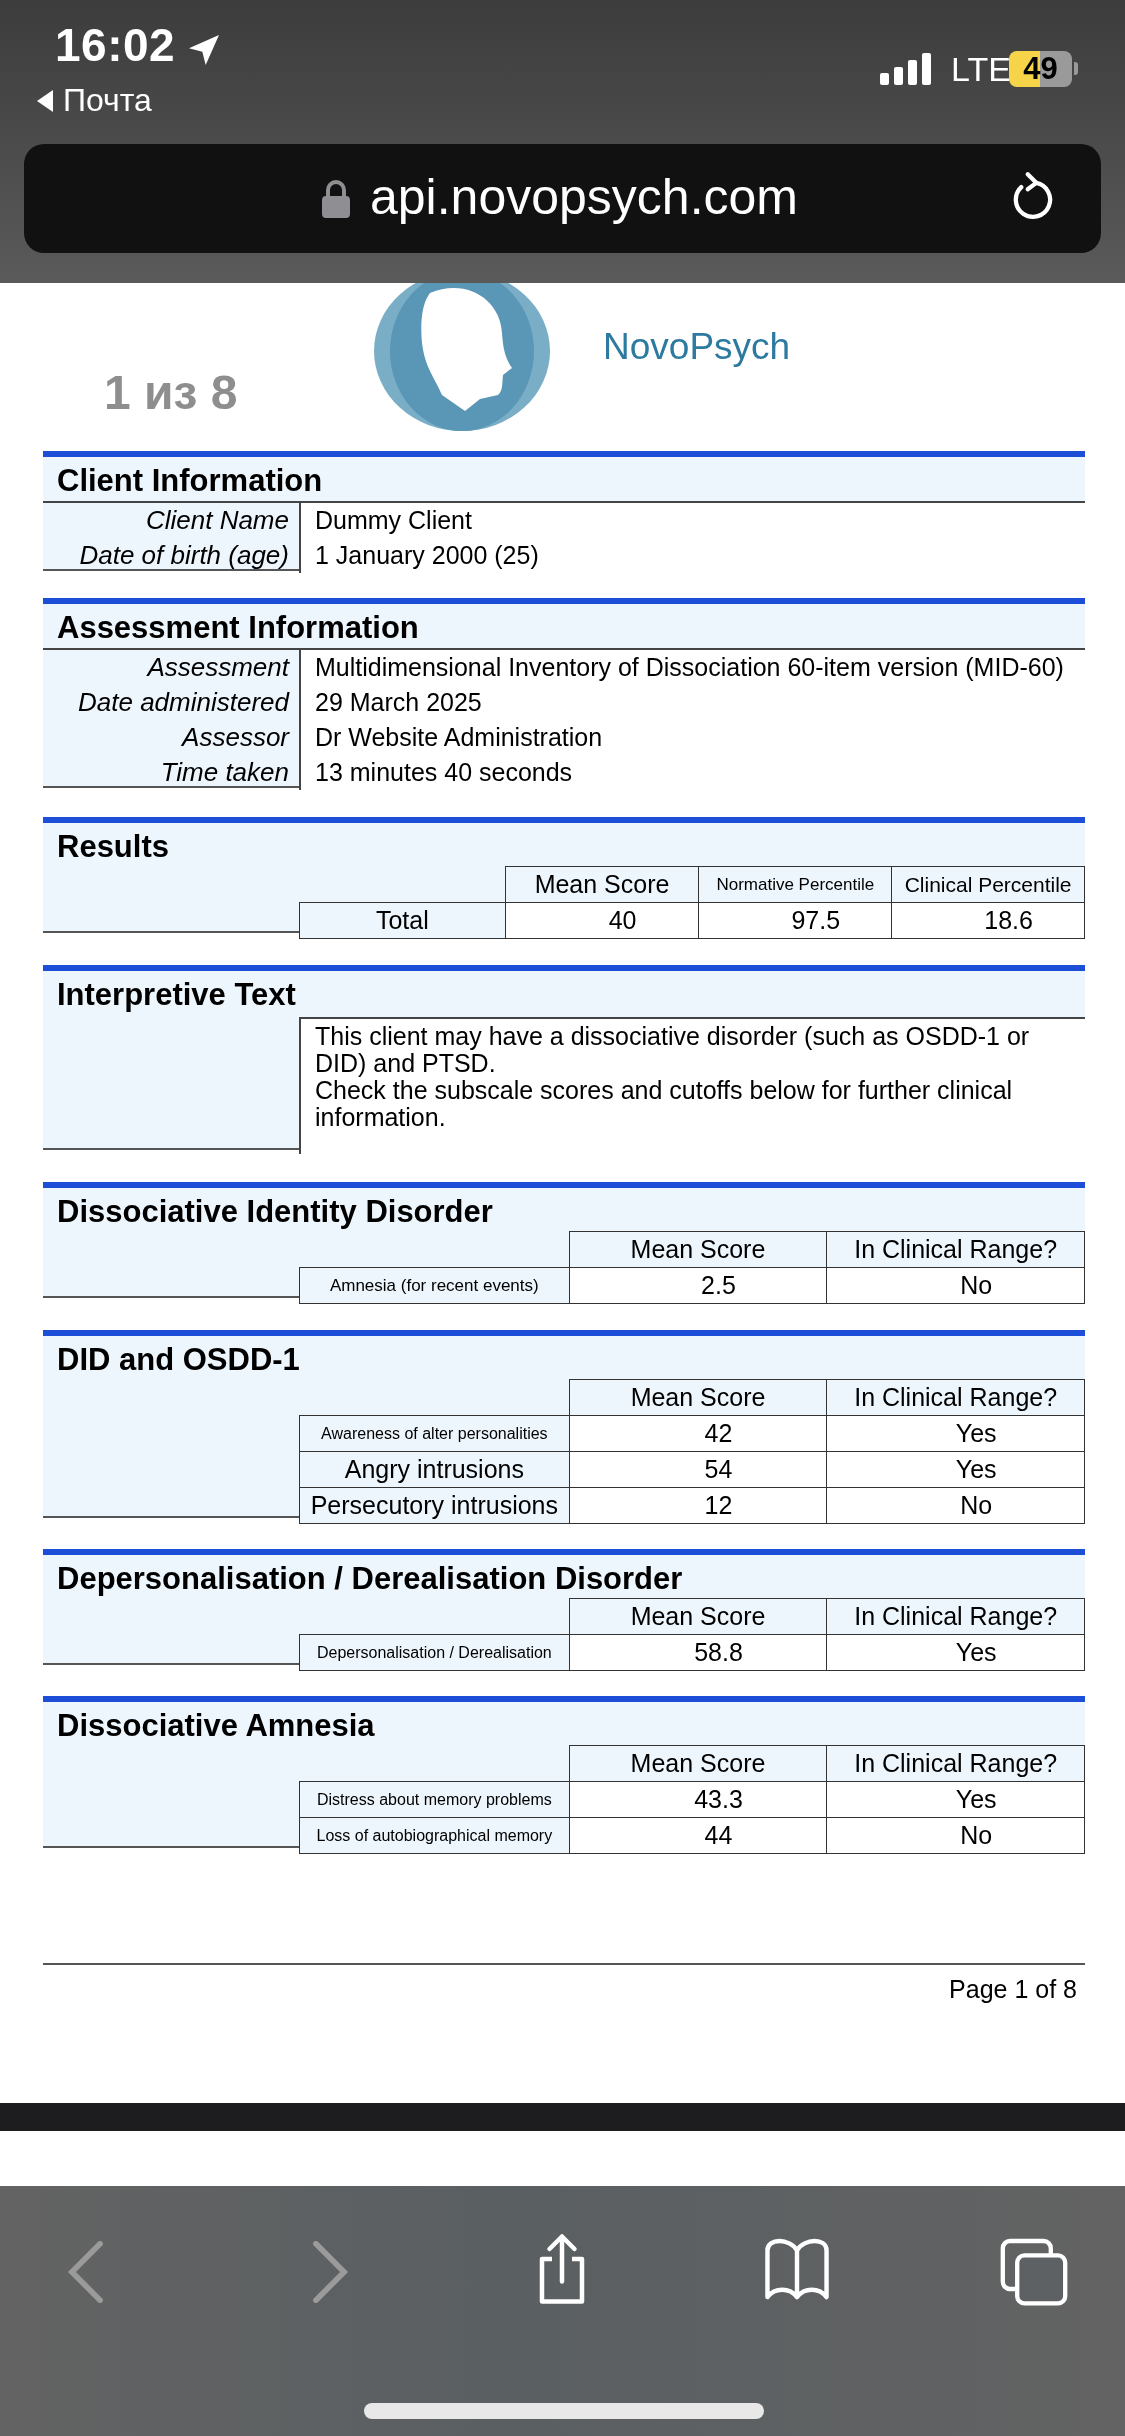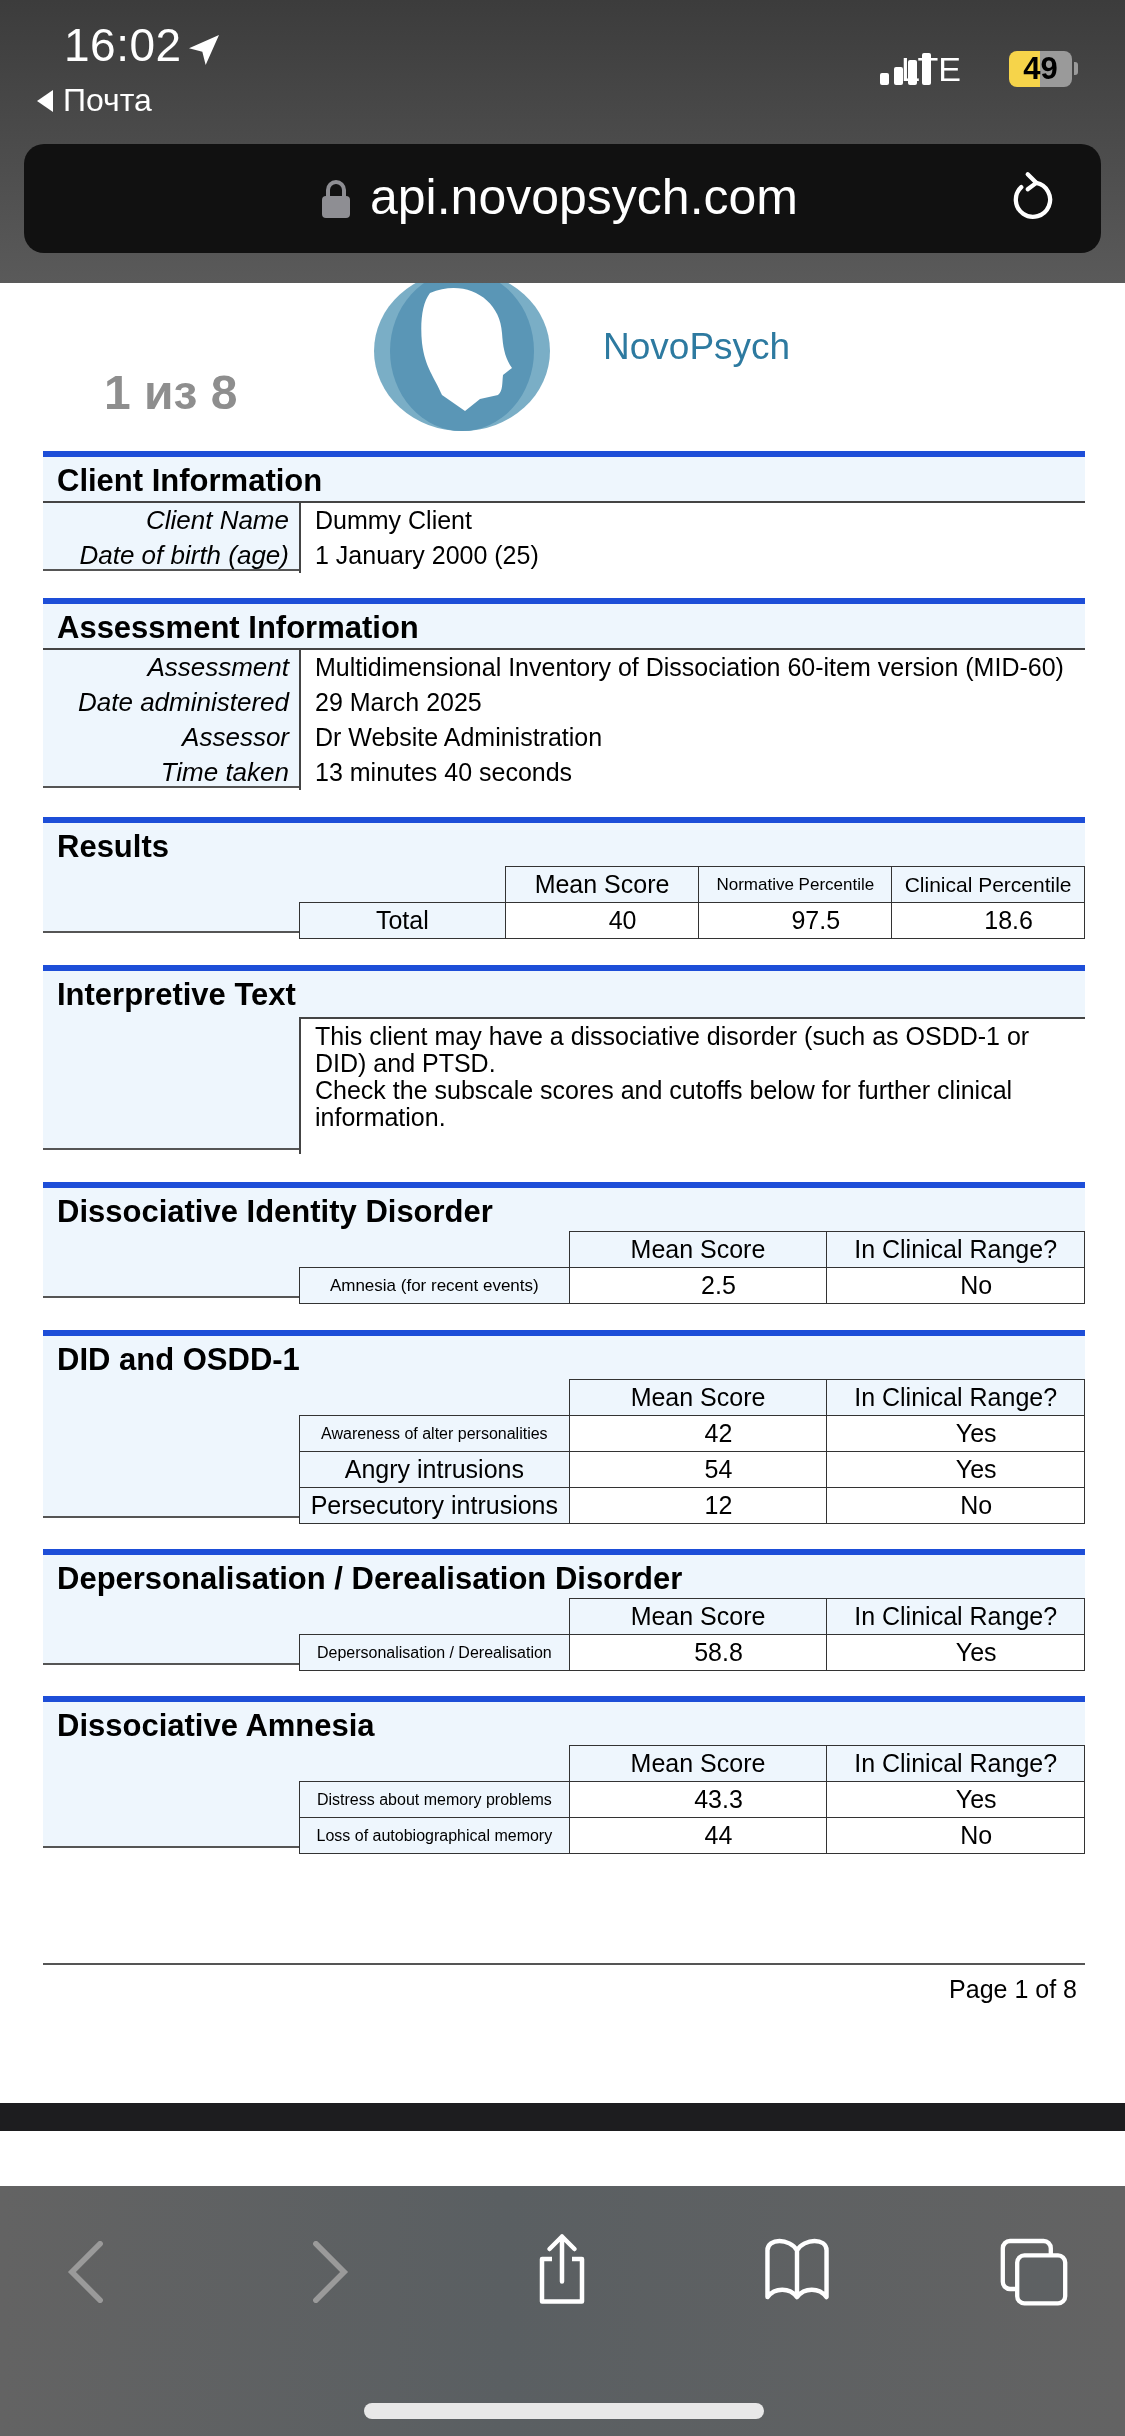--- a/index.html
+++ b/index.html
@@ -5,29 +5,29 @@
   * { box-sizing: border-box; margin: 0; padding: 0; }
   html, body { width: 1125px; height: 2436px; overflow: hidden; background: #fff; }
   body { position: relative; font-family: "Liberation Sans", sans-serif; color: #000; }
 
   
   .top-chrome {
     position: absolute; left: 0; top: 0; width: 1125px; height: 283px;
     background: linear-gradient(#3c3c3c, #5a5a5a);
   }
   .status-time {
-    position: absolute; left: 64px; top: 18px; color: #fff;
-    font-size: 46px; font-weight: 400; letter-spacing: 0.5px;
+    position: absolute; left: 55px; top: 18px; color: #fff;
+    font-size: 46px; font-weight: 700; letter-spacing: 0.5px;
   }
   .loc-arrow { position: absolute; left: 183px; top: 30px; width: 42px; height: 40px; }
   .back-app { position: absolute; left: 37px; top: 82px; color: #fff; font-size: 32px; display: flex; align-items: center; }
   .back-app .tri { width: 0; height: 0; border-top: 11px solid transparent; border-bottom: 11px solid transparent; border-right: 16px solid #fff; margin-right: 10px; }
   .signal { position: absolute; left: 880px; top: 53px; display: flex; align-items: flex-end; gap: 5px; height: 32px; }
   .signal span { display: block; width: 9px; background: #fff; border-radius: 2px; }
-  .lte { position: absolute; left: 901px; top: 50px; color: #fff; font-size: 34px; }
+  .lte { position: absolute; left: 951px; top: 50px; color: #fff; font-size: 34px; }
   .battery {
     position: absolute; left: 1009px; top: 51px; width: 63px; height: 36px; border-radius: 8px;
     background: linear-gradient(90deg, #f6d44a 0 49%, #9a9a9a 49% 100%);
     font-size: 31px; font-weight: 700; color: #000; text-align: center; line-height: 36px;
   }
   .battery-nub { position: absolute; left: 1074px; top: 62px; width: 4px; height: 13px; background: #9a9a9a; border-radius: 0 3px 3px 0; }
 
   .url-bar {
     position: absolute; left: 24px; top: 144px; width: 1077px; height: 109px;
     background: #111; border-radius: 20px;

